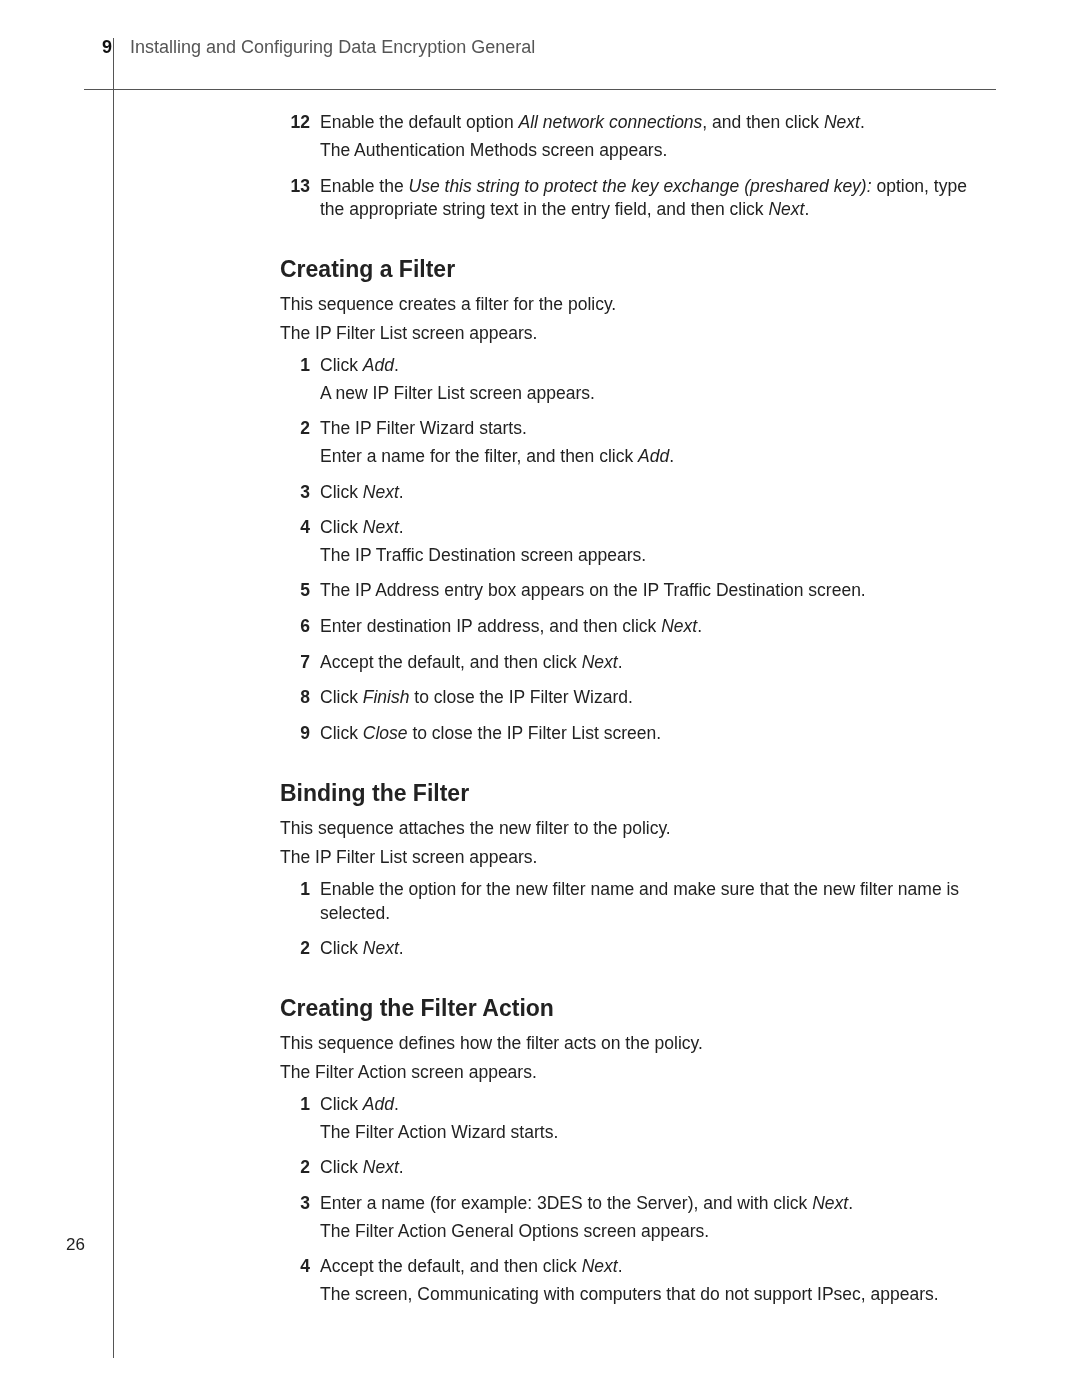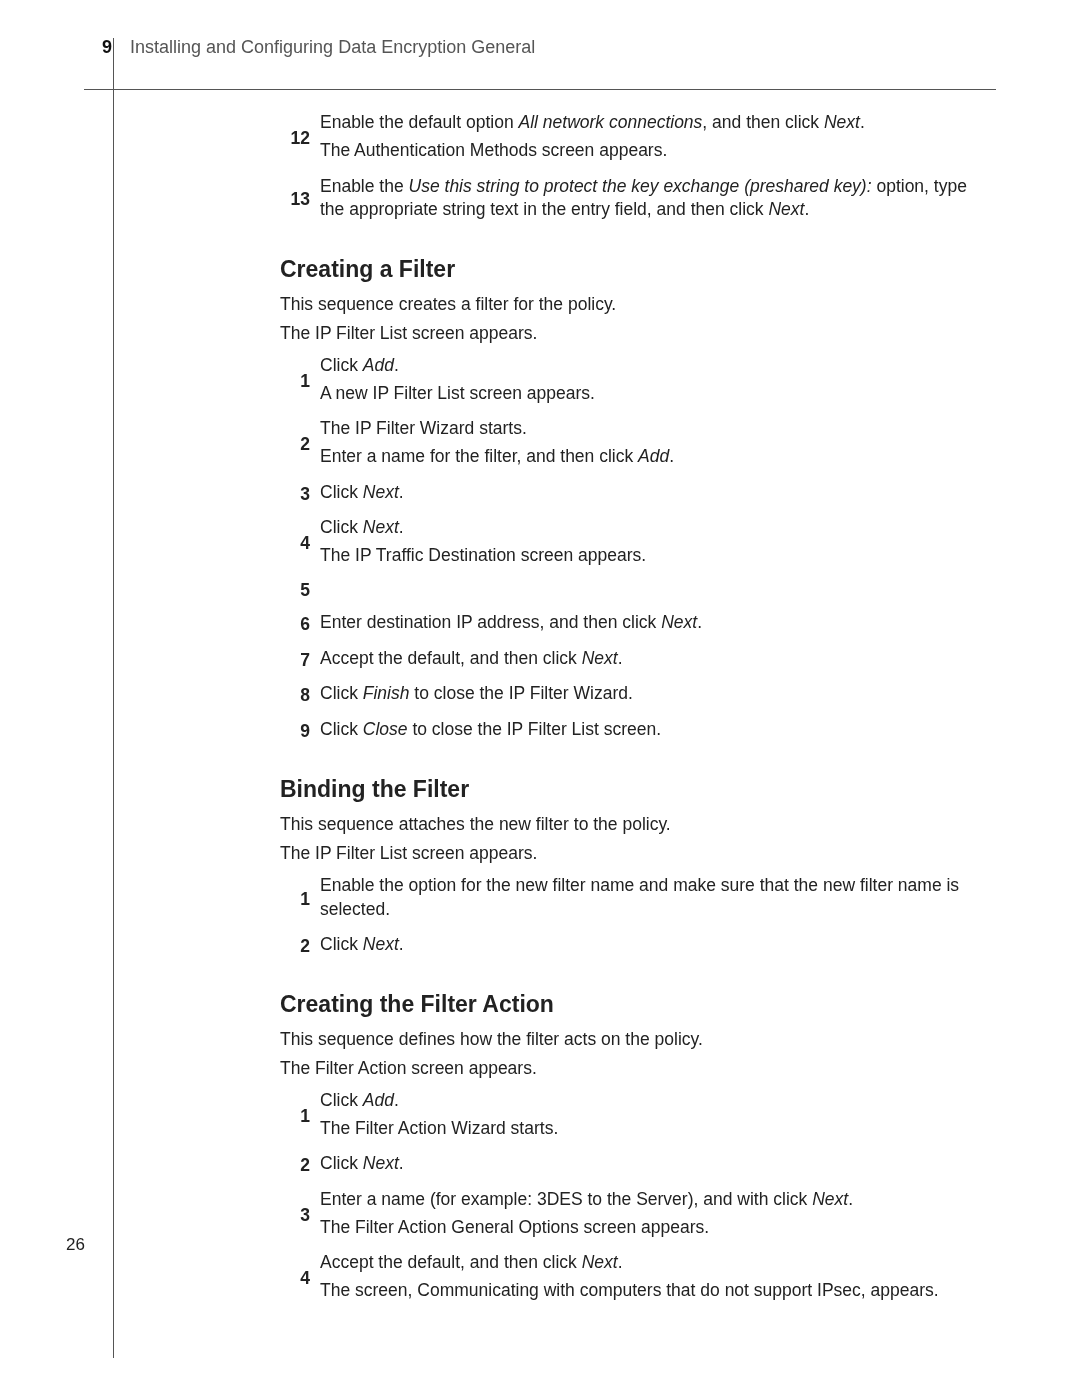--- a/index.html
+++ b/index.html
@@ -67,21 +67,21 @@
     color: #222;
     margin-top: 28px;
     margin-bottom: 8px;
   }
   .intro {
     margin: 6px 0;
     color: #222;
   }
   .step {
     display: flex;
-    align-items: center;
+    align-items: flex-start;
     margin-top: 8px;
     margin-bottom: 4px;
   }
   .step-num {
     font-weight: 700;
     width: 30px;
     flex: 0 0 30px;
     text-align: right;
     margin-right: 10px;
     font-size: 17.5px;
@@ -164,20 +164,21 @@
       <div class="step-num">4</div>
       <div class="step-body">
         <div class="line"><span>Click </span><em>Next</em><span>.</span></div>
         <div class="line">The IP Traffic Destination screen appears.</div>
       </div>
     </div>
 
     <div class="step">
       <div class="step-num">5</div>
       <div class="step-body">
+        <div class="line">The IP Address entry box appears on the IP Traffic Destination screen.</div>
       </div>
     </div>
 
     <div class="step">
       <div class="step-num">6</div>
       <div class="step-body">
         <div class="line"><span>Enter destination IP address, and then click </span><em>Next</em><span>.</span></div>
       </div>
     </div>
 

